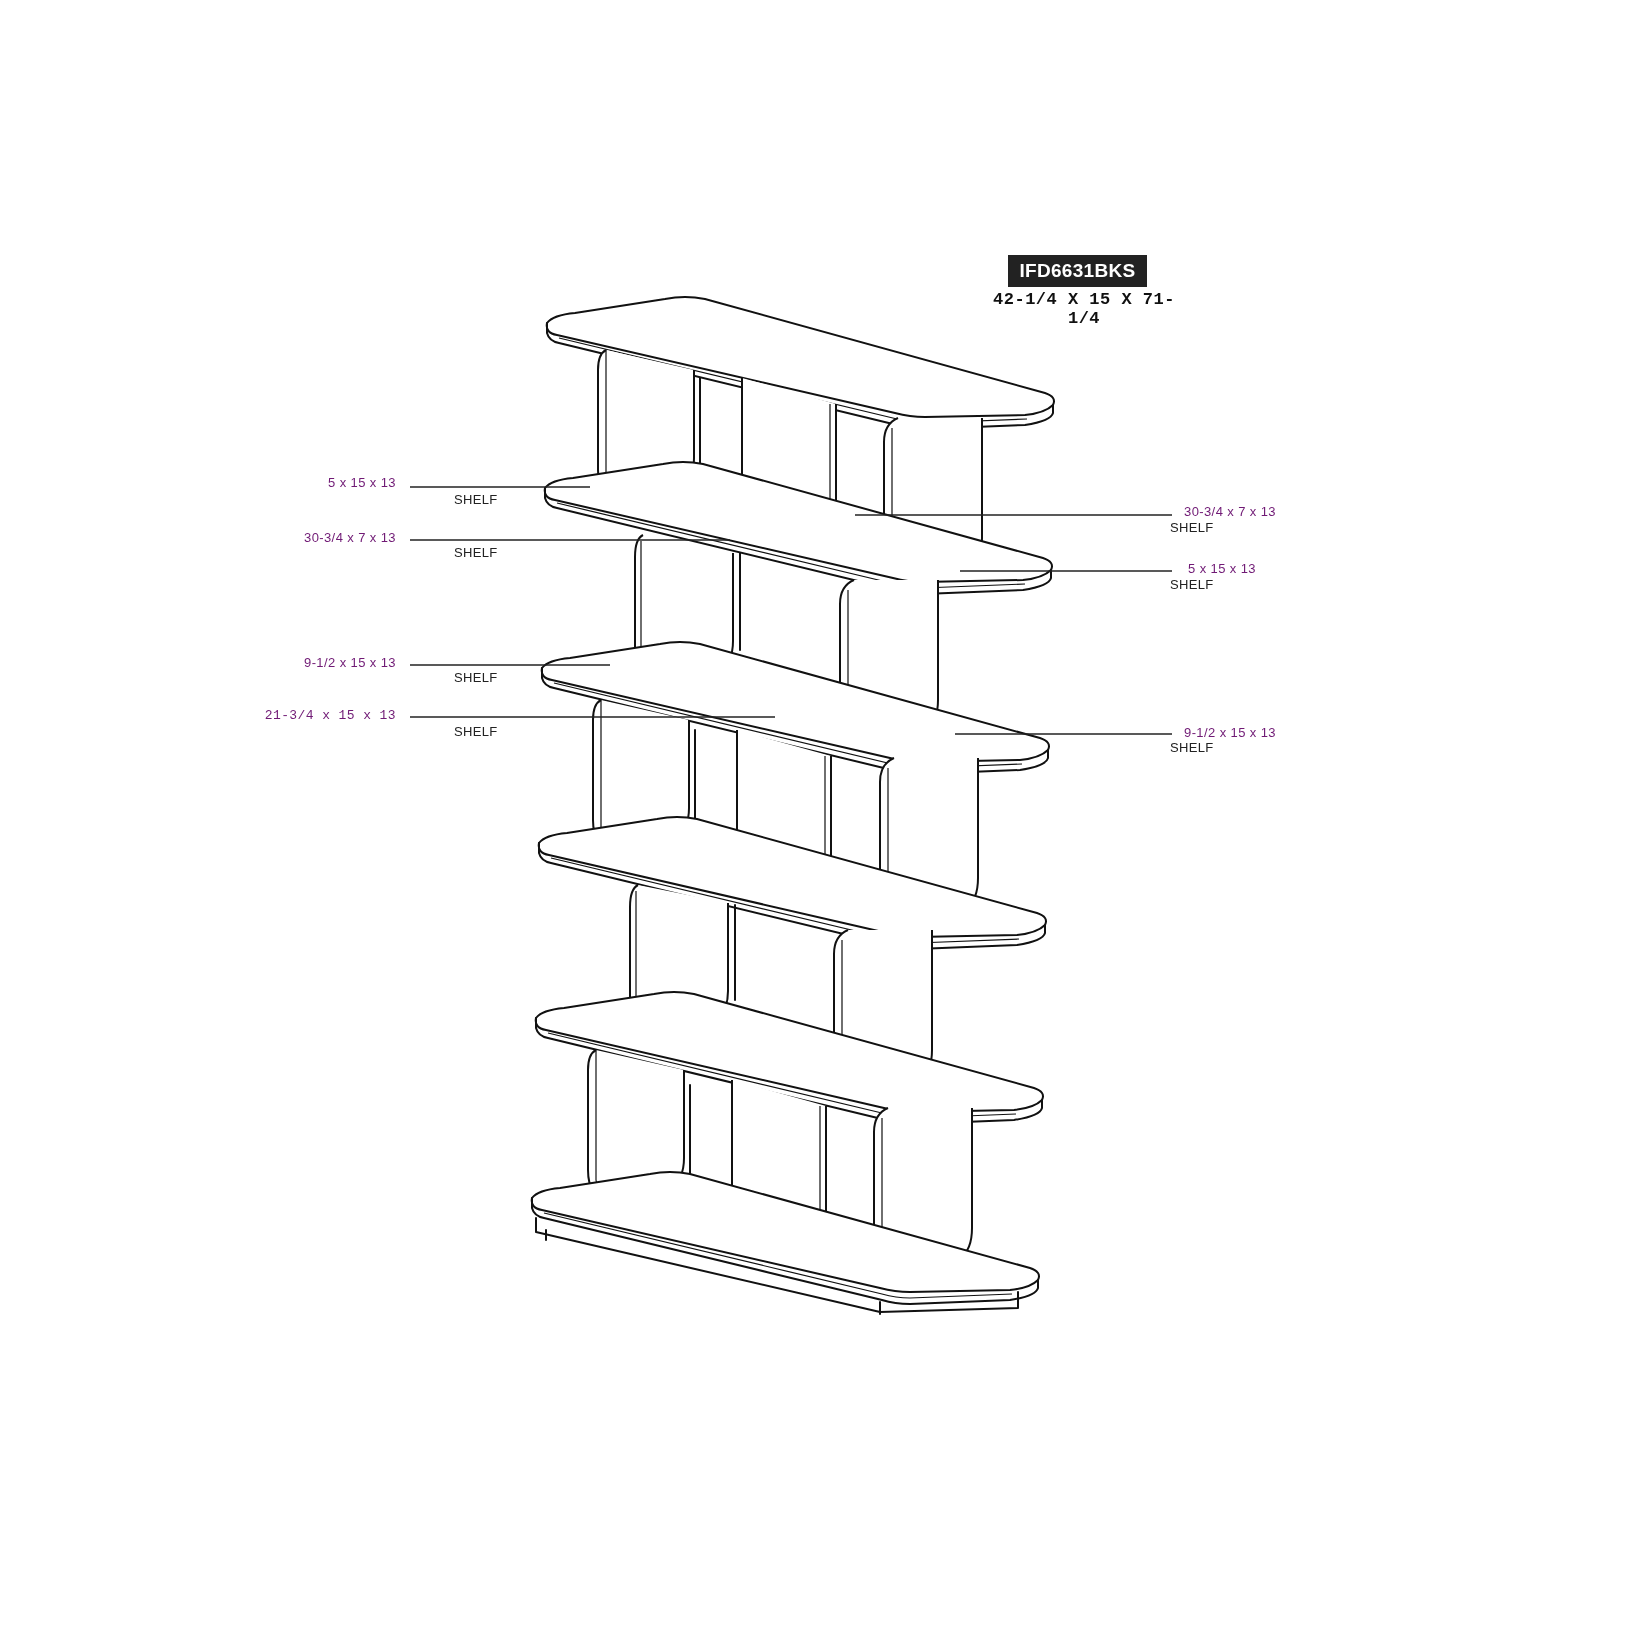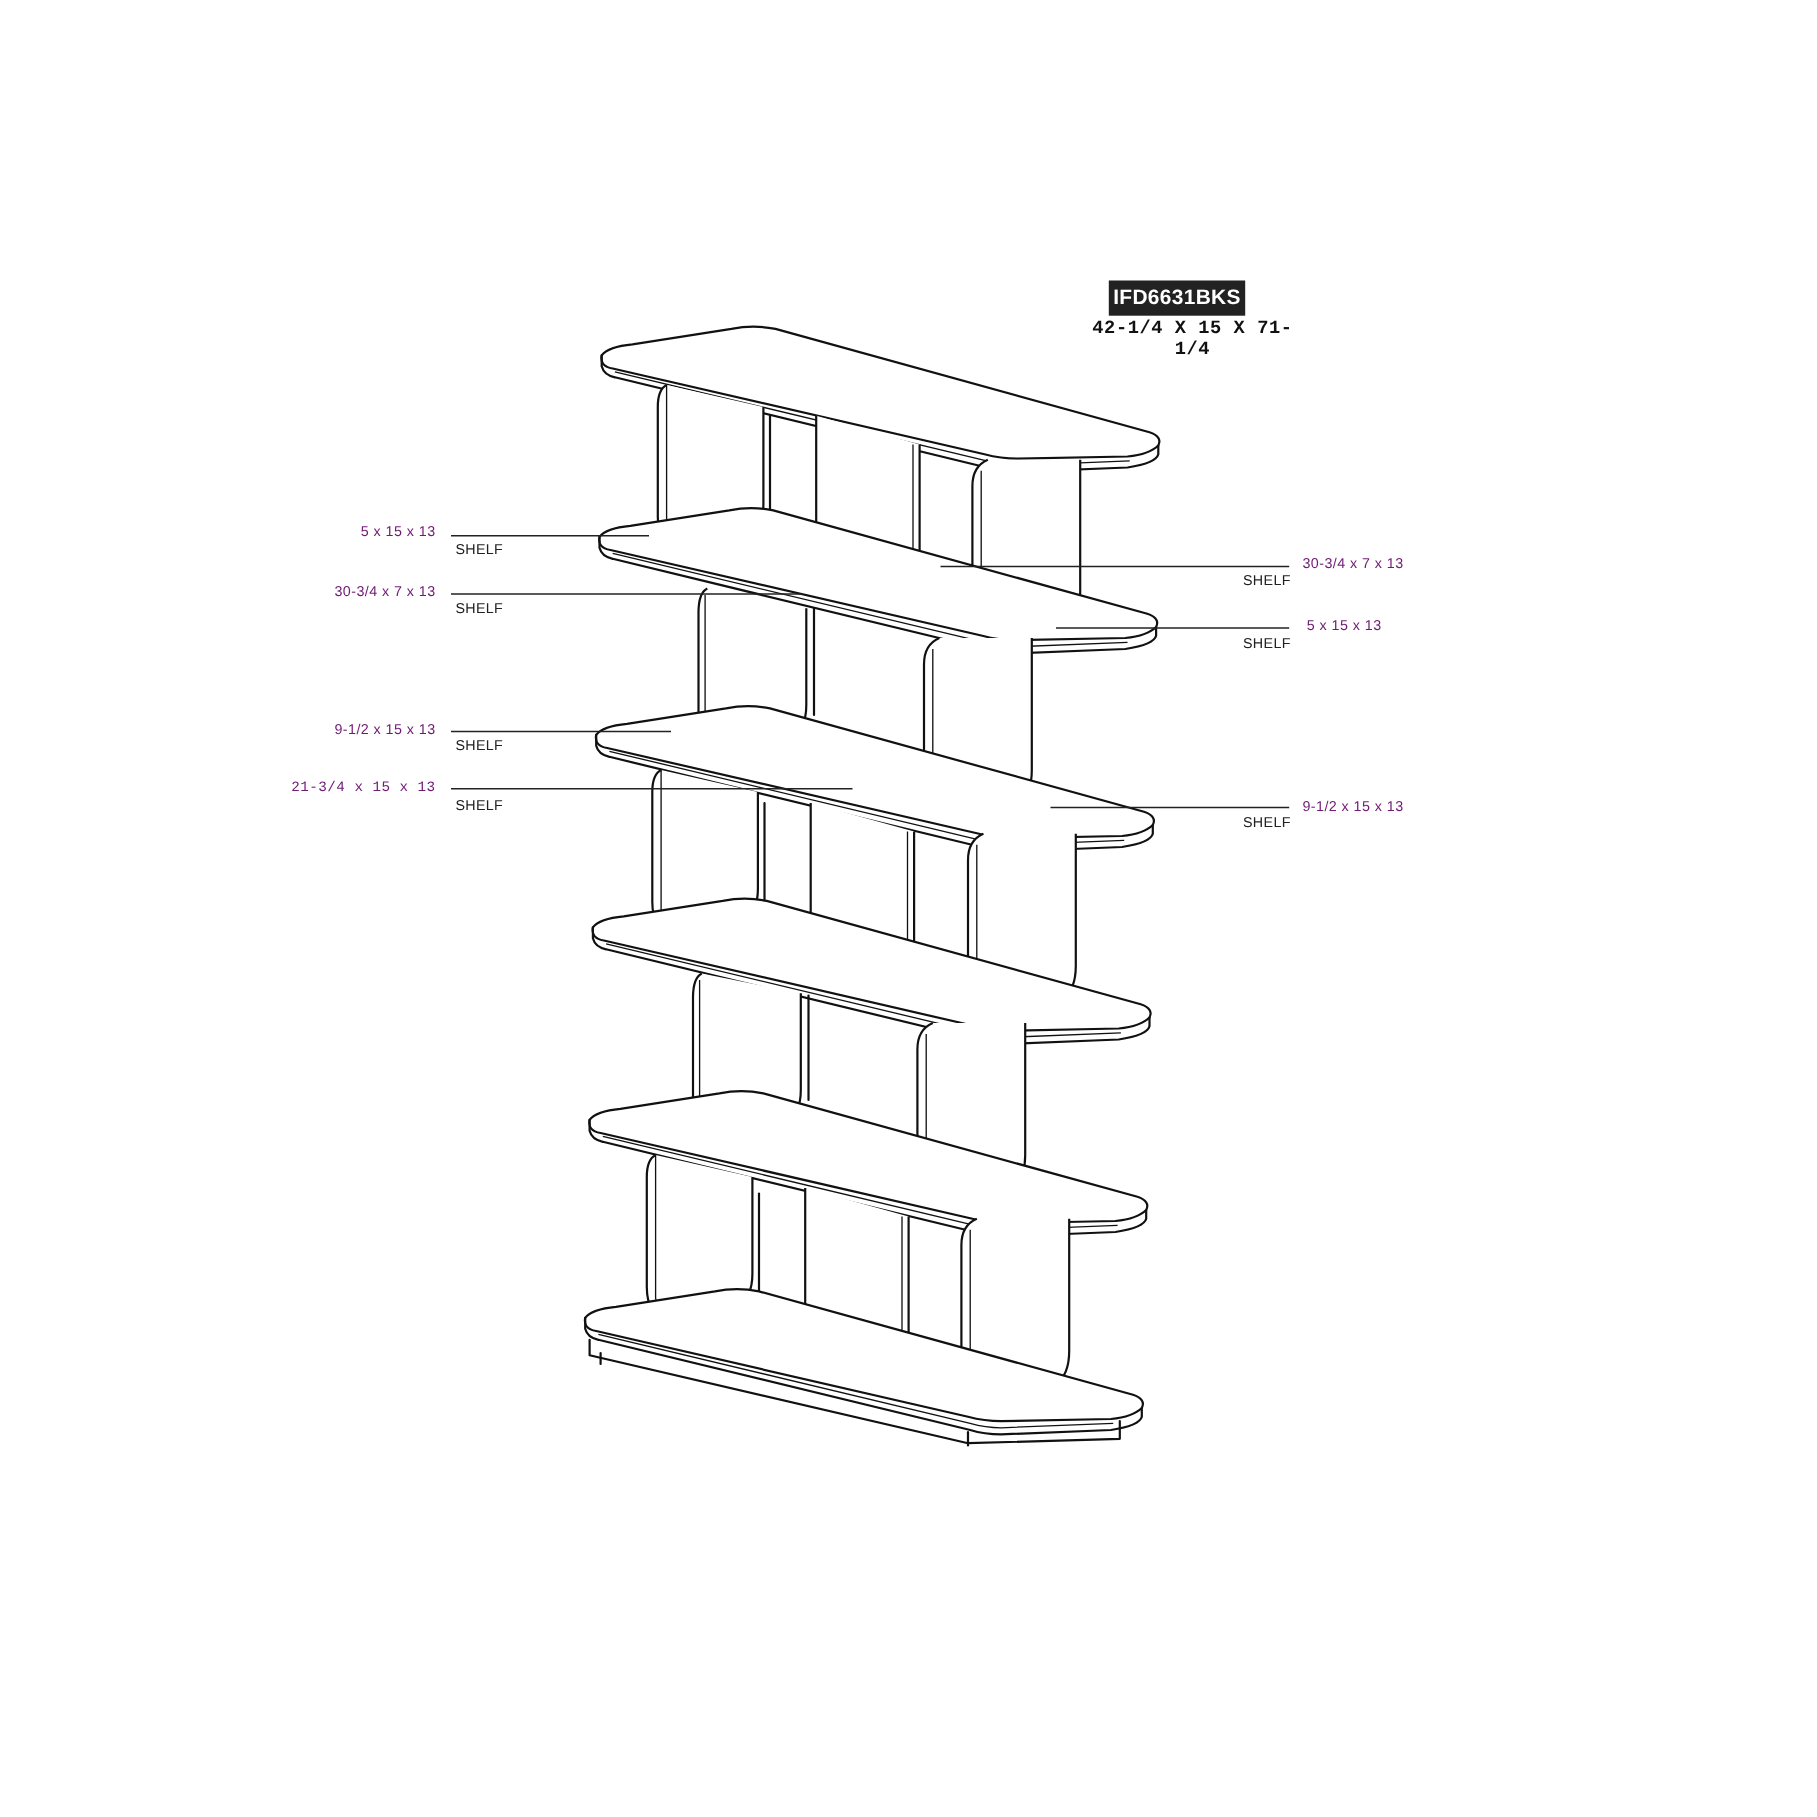--- a/index.html
+++ b/index.html
@@ -1,21 +1,21 @@
 <!DOCTYPE html>
 <html><head>
 <meta charset="utf-8">
 <style>
   html, body { margin:0; padding:0; background:#ffffff; }
   body { width:1652px; height:1652px; position:relative; overflow:hidden; font-family:"Liberation Sans", sans-serif; }
-  .model-badge { position:absolute; left:1008px; top:255px; width:124px; height:32px; background:#222222; color:#ffffff; font-weight:bold; font-size:19px; display:flex; align-items:center; justify-content:center; letter-spacing:0.3px; }
+  .model-badge { position:absolute; left:1008px; top:255px; width:139px; height:32px; background:#222222; color:#ffffff; font-weight:bold; font-size:19px; display:flex; align-items:center; justify-content:center; letter-spacing:0.3px; }
   .overall-dims { position:absolute; left:984px; top:290px; width:200px; text-align:center; font-weight:bold; font-size:17px; color:#111; letter-spacing:0.5px;font-family:Liberation Mono, monospace; }
   .label-dim { position:absolute; font-size:13px; color:#701a75; white-space:nowrap; letter-spacing:0.4px; }
   .label-dim.left { text-align:right; width:200px; }
-  .label-sub { position:absolute; font-size:13px; color:#222; letter-spacing:0.3px; }
+  .label-sub { position:absolute; font-size:13px; color:#222; letter-spacing:0.3px;margin-left:40px; }
   svg.drawing { position:absolute; left:0; top:0; }
   svg.drawing .ln { fill:none; stroke:#111; stroke-width:2; stroke-linejoin:round; stroke-linecap:round; }
   svg.drawing .thin { fill:none; stroke:#111; stroke-width:1.2; }
   svg.drawing .panel { fill:#ffffff; stroke:#111; stroke-width:2; }
   svg.drawing .leader { stroke:#222; stroke-width:1.4; }
 </style>
 </head>
 <body>
 
 <svg class="drawing" width="1652" height="1652" viewBox="0 0 1652 1652">

